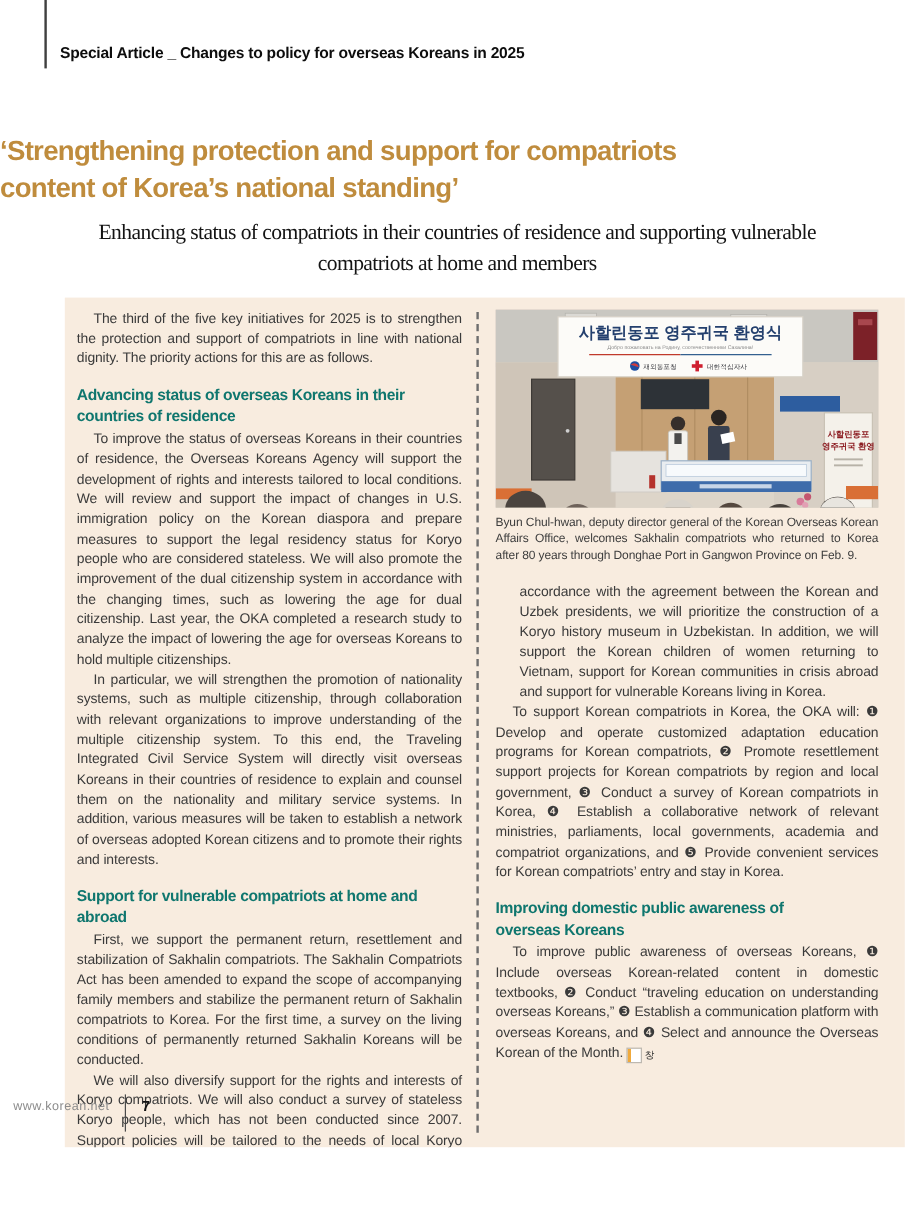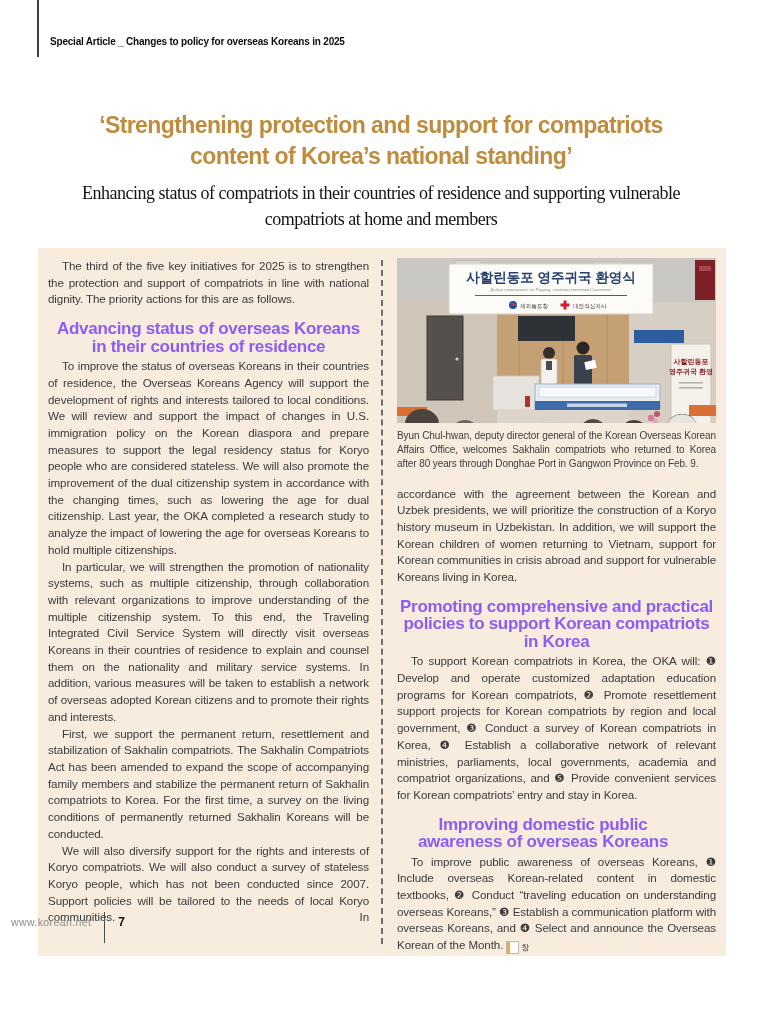--- a/index.html
+++ b/index.html
@@ -3,66 +3,66 @@
 <meta charset="utf-8">
 <style>
   html,body { margin:0; padding:0; background:#ffffff; }
   .page {
     position:relative; width:762px; height:1020px; background:#ffffff;
     font-family:"Liberation Sans", sans-serif; overflow:hidden;
   }
   
   .kicker-rule { position:absolute; left:37px; top:0; width:2px; height:57px; background:#3f3f3f; }
   .kicker {
-    position:absolute; left:50px; top:36px; font-size:10px; font-weight:bold;
+    position:absolute; left:50px; top:36px; font-size:13px; font-weight:bold;
     letter-spacing:-0.2px; color:#0d0d0d; white-space:nowrap;
   }
   
   .title {
-    position:absolute; left:0; right:0; top:110px; text-align:center;
+    position:absolute; left:0; right:0; top:110px; text-align:left;
     color:#bf8c3d; font-weight:bold; font-size:23px; line-height:31px; letter-spacing:-0.6px;
   }
   .title div { white-space:nowrap; }
   .subtitle {
     position:absolute; left:40px; right:40px; top:180px; text-align:center;
     font-family:"Liberation Serif", serif; font-size:18px; line-height:26px;
     letter-spacing:-0.5px; color:#141414;
   }
   .subtitle div { white-space:nowrap; }
   
   .panel {
-    position:absolute; left:38px; top:248px; width:688px; height:708px;
-    background:#f8ecdf; overflow:hidden;
+    position:absolute; left:54px; top:248px; width:688px; height:708px;
+    background:#f8ecdf; overflow:hidden;padding-left:12px;
   }
   .col { position:absolute; top:10px; }
   .col-left  { left:10px;  width:321px; }
   .col-right { left:359px; width:319px; }
   .col-divider {
     position:absolute; left:343px; top:12px; height:684px; width:0;
     border-left:2px dashed #6e6e6e;
   }
   
   .body-p {
     margin:0; font-size:11.6px; line-height:16.7px; letter-spacing:-0.1px;
     text-align:justify; color:#3a3a3a; text-indent:14px;
   }
   .no-indent { text-indent:0; }
   .justify-last { text-align-last:justify; }
   .sec-h {
-    margin:12px 0 3px 0; font-size:17px; font-weight:bold; line-height:17.5px;
-    letter-spacing:-0.3px; color:#8b5cf6; text-align:center;
+    margin:12px 0 3px 0; font-size:13px; font-weight:bold; line-height:17.5px;
+    letter-spacing:-0.3px; color:#0f766e; text-align:left;
   }
   .sec-h.narrow { max-width:292px; }
   
   .photo-wrap { width:319px; height:165px; overflow:hidden; background:#cfc8bd; }
   .caption {
     margin:6px 0 0 0; font-size:10px; line-height:14.2px; color:#3d3d3d;
     text-align:justify; letter-spacing:-0.1px;
   }
-  .after-caption { margin-top:14px; }
+  .after-caption { margin-top:14px;margin-left:20px; }
   
   .endmark {
     display:inline-block; width:11px; height:11px; margin-left:3px;
     border:1px solid #bdb8b0; vertical-align:-1px;
     background:linear-gradient(90deg,#f0a93c 0,#f0a93c 3px,#ffffff 3px);
     font-size:8px; line-height:11px; text-align:center; color:#333;
   }
   
   .footer {
     position:absolute; left:0; right:0; top:912px; height:40px;
@@ -92,20 +92,21 @@
 
   <div class="panel">
 
     <div class="col-divider"></div>
 
     <div class="col col-left">
       <p class="body-p">The third of the five key initiatives for 2025 is to strengthen the protection and support of compatriots in line with national dignity. The priority actions for this are as follows.</p>
       <h3 class="sec-h">Advancing status of overseas Koreans in their countries of residence</h3>
       <p class="body-p">To improve the status of overseas Koreans in their countries of residence, the Overseas Koreans Agency will support the development of rights and interests tailored to local conditions. We will review and support the impact of changes in U.S. immigration policy on the Korean diaspora and prepare measures to support the legal residency status for Koryo people who are considered stateless. We will also promote the improvement of the dual citizenship system in accordance with the changing times, such as lowering the age for dual citizenship. Last year, the OKA completed a research study to analyze the impact of lowering the age for overseas Koreans to hold multiple citizenships.</p>
       <p class="body-p">In particular, we will strengthen the promotion of nationality systems, such as multiple citizenship, through collaboration with relevant organizations to improve understanding of the multiple citizenship system. To this end, the Traveling Integrated Civil Service System will directly visit overseas Koreans in their countries of residence to explain and counsel them on the nationality and military service systems. In addition, various measures will be taken to establish a network of overseas adopted Korean citizens and to promote their rights and interests.</p>
+      <h3 class="sec-h">Support for vulnerable compatriots at home and abroad</h3>
       <p class="body-p">First, we support the permanent return, resettlement and stabilization of Sakhalin compatriots. The Sakhalin Compatriots Act has been amended to expand the scope of accompanying family members and stabilize the permanent return of Sakhalin compatriots to Korea. For the first time, a survey on the living conditions of permanently returned Sakhalin Koreans will be conducted.</p>
       <p class="body-p justify-last">We will also diversify support for the rights and interests of Koryo compatriots. We will also conduct a survey of stateless Koryo people, which has not been conducted since 2007. Support policies will be tailored to the needs of local Koryo communities. In</p>
     </div>
 
     <div class="col col-right">
 
       <div class="photo-wrap">
         <svg viewBox="0 0 319 176" width="319" height="176" xmlns="http://www.w3.org/2000/svg">
 
           <rect x="0" y="0" width="319" height="48" fill="#c9c7c1"></rect>
@@ -202,21 +203,20 @@
             <ellipse cx="285" cy="169" rx="15" ry="13" fill="#39332f"></ellipse>
             <path d="M270.5 166 a15 13 0 0 1 29 0 z" fill="#e8e5df"></path>
           </g>
         </svg>
       </div>
 
       <p class="caption">Byun Chul-hwan, deputy director general of the Korean Overseas Korean Affairs Office, welcomes Sakhalin compatriots who returned to Korea after 80 years through Donghae Port in Gangwon Province on Feb. 9.</p>
 
       <p class="body-p no-indent after-caption">accordance with the agreement between the Korean and Uzbek presidents, we will prioritize the construction of a Koryo history museum in Uzbekistan. In addition, we will support the Korean children of women returning to Vietnam, support for Korean communities in crisis abroad and support for vulnerable Koreans living in Korea.</p>
 
-      <h3 class="sec-h">Promoting comprehensive and practical policies to support Korean compatriots in Korea</h3>
       <p class="body-p">To support Korean compatriots in Korea, the OKA will: ❶ Develop and operate customized adaptation education programs for Korean compatriots, ❷ Promote resettlement support projects for Korean compatriots by region and local government, ❸ Conduct a survey of Korean compatriots in Korea, ❹ Establish a collaborative network of relevant ministries, parliaments, local governments, academia and compatriot organizations, and ❺ Provide convenient services for Korean compatriots’ entry and stay in Korea.</p>
 
       <h3 class="sec-h narrow">Improving domestic public awareness of overseas Koreans</h3>
       <p class="body-p"><span>To improve public awareness of overseas Koreans, ❶ Include overseas Korean-related content in domestic textbooks, ❷ Conduct “traveling education on understanding overseas Koreans,” ❸ Establish a communication platform with overseas Koreans, and ❹ Select and announce the Overseas Korean of the Month.</span><span class="endmark">창</span></p>
 
     </div>
   </div>
 
   <div class="footer">
     <span class="site">www.korean.net</span>

